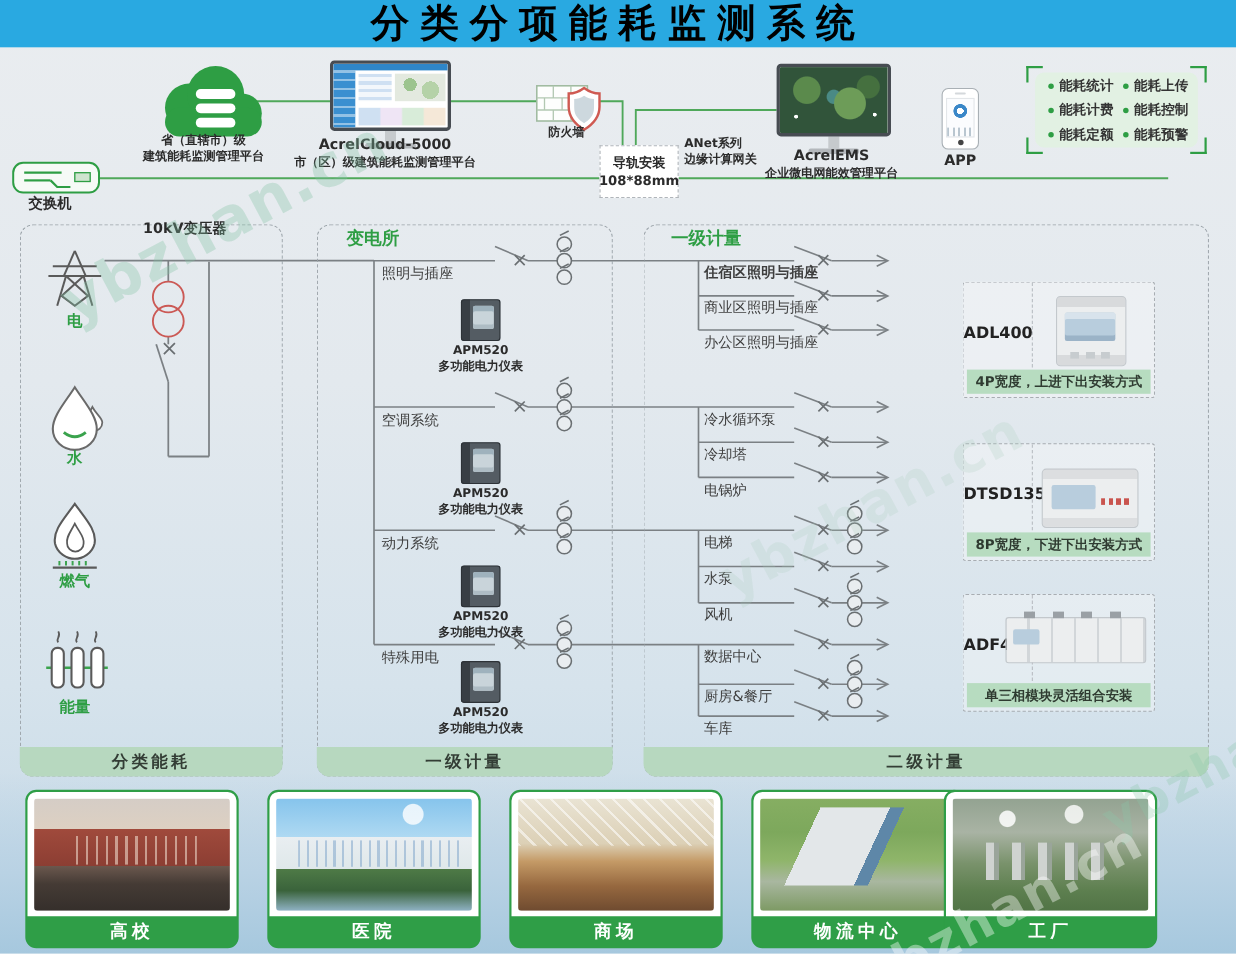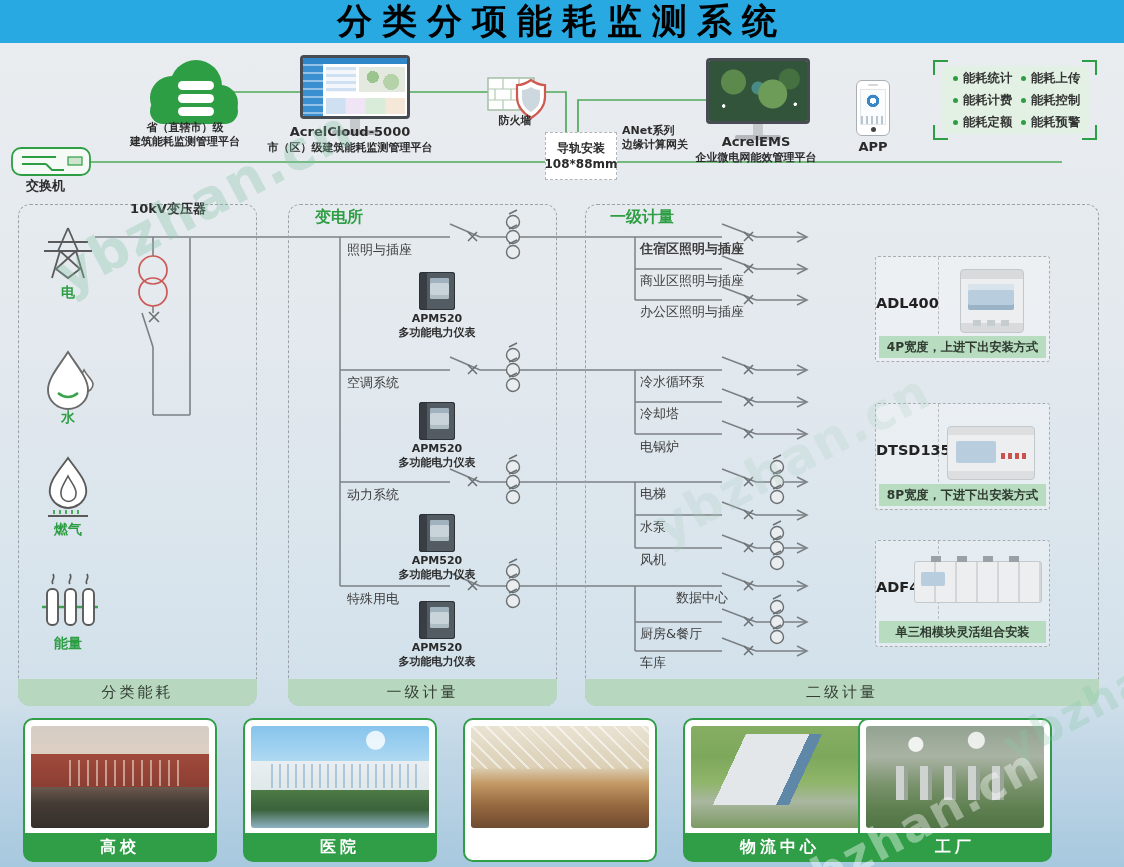--- a/index.html
+++ b/index.html
@@ -12,21 +12,21 @@
   .bottom-strip{position:absolute;left:0;top:702px;width:100%;height:165px;
     background:linear-gradient(180deg,rgba(190,214,232,0) 0%,#b9d2e4 55%,#a6c8de 100%);z-index:1;}
   svg.overlay{position:absolute;left:0;top:0;z-index:2;pointer-events:none;}
   .lbl{position:absolute;color:#3e3e3e;font-size:13px;line-height:1.3;z-index:4;}
   .c{text-align:center;}
   .b{font-weight:bold;color:#2b2b2b;}
   .s{font-size:11px;}
   .green{color:#2e9e44;}
   .dashbox{position:absolute;border:1.6px dashed #9aa2a8;border-radius:12px;z-index:2;}
   .footer-bar{position:absolute;left:-1px;right:-1px;bottom:-1px;height:27px;background:#b7d8bf;
-    border-radius:0 0 12px 12px;text-align:center;font-weight:normal;font-size:15px;color:#333d35;
+    border-radius:0 0 12px 12px;text-align:center;font-weight:bold;font-size:15px;color:#333d35;
     line-height:27px;letter-spacing:3px;}
   .boxtitle{position:absolute;font-size:16px;font-weight:bold;color:#2e9e44;z-index:4;}
   
   .monitor{position:absolute;z-index:4;}
   .screen{position:relative;border:3px solid #474c52;border-radius:4px;background:#fff;overflow:hidden;}
   .neck{width:10px;height:11px;background:#c6cacd;margin:0 auto;}
   .base{width:46px;height:5px;background:#b4b8bc;border-radius:2px;margin:0 auto;}
   .m1-top{position:absolute;left:0;top:0;right:0;height:6px;background:#2f86c8;}
   .m1-side{position:absolute;left:0;top:6px;bottom:0;width:20px;background:#3a8fd0;
     background-image:repeating-linear-gradient(180deg,rgba(255,255,255,.45) 0 2px,transparent 2px 8px);}
@@ -529,21 +529,21 @@
 
   <div class="lbl" style="left:640px;top:241px;font-weight:bold;">住宿区照明与插座</div>
   <div class="lbl" style="left:640px;top:273px;">商业区照明与插座</div>
   <div class="lbl" style="left:640px;top:304px;">办公区照明与插座</div>
   <div class="lbl" style="left:640px;top:374px;">冷水循环泵</div>
   <div class="lbl" style="left:640px;top:406px;">冷却塔</div>
   <div class="lbl" style="left:640px;top:439px;">电锅炉</div>
   <div class="lbl" style="left:640px;top:486px;">电梯</div>
   <div class="lbl" style="left:640px;top:519px;">水泵</div>
   <div class="lbl" style="left:640px;top:552px;">风机</div>
-  <div class="lbl" style="left:676px;top:590px;">数据中心</div>
+  <div class="lbl" style="left:640px;top:590px;">数据中心</div>
   <div class="lbl" style="left:640px;top:626px;">厨房&amp;餐厅</div>
   <div class="lbl" style="left:640px;top:655px;">车库</div>
 
   <div class="meterbox" style="top:256px;height:104px;">
     <div class="divider"></div>
     <div class="mname">ADL400</div>
     <div class="dev1"></div>
     <div class="mfooter">4P宽度，上进下出安装方式</div>
   </div>
   <div class="meterbox" style="top:403px;height:105px;">
@@ -562,20 +562,21 @@
   <div class="card" style="left:23px;">
     <div class="photo ph-school"></div>
     <div class="site">高校</div>
   </div>
   <div class="card" style="left:243px;">
     <div class="photo ph-hospital"></div>
     <div class="site">医院</div>
   </div>
   <div class="card" style="left:463px;">
     <div class="photo ph-mall"></div>
+    <div class="site">商场</div>
   </div>
   <div class="card" style="left:683px;">
     <div class="photo ph-logistics"></div>
     <div class="site">物流中心</div>
   </div>
   <div class="card" style="left:858px;">
     <div class="photo ph-factory"></div>
     <div class="site">工厂</div>
   </div>
 

